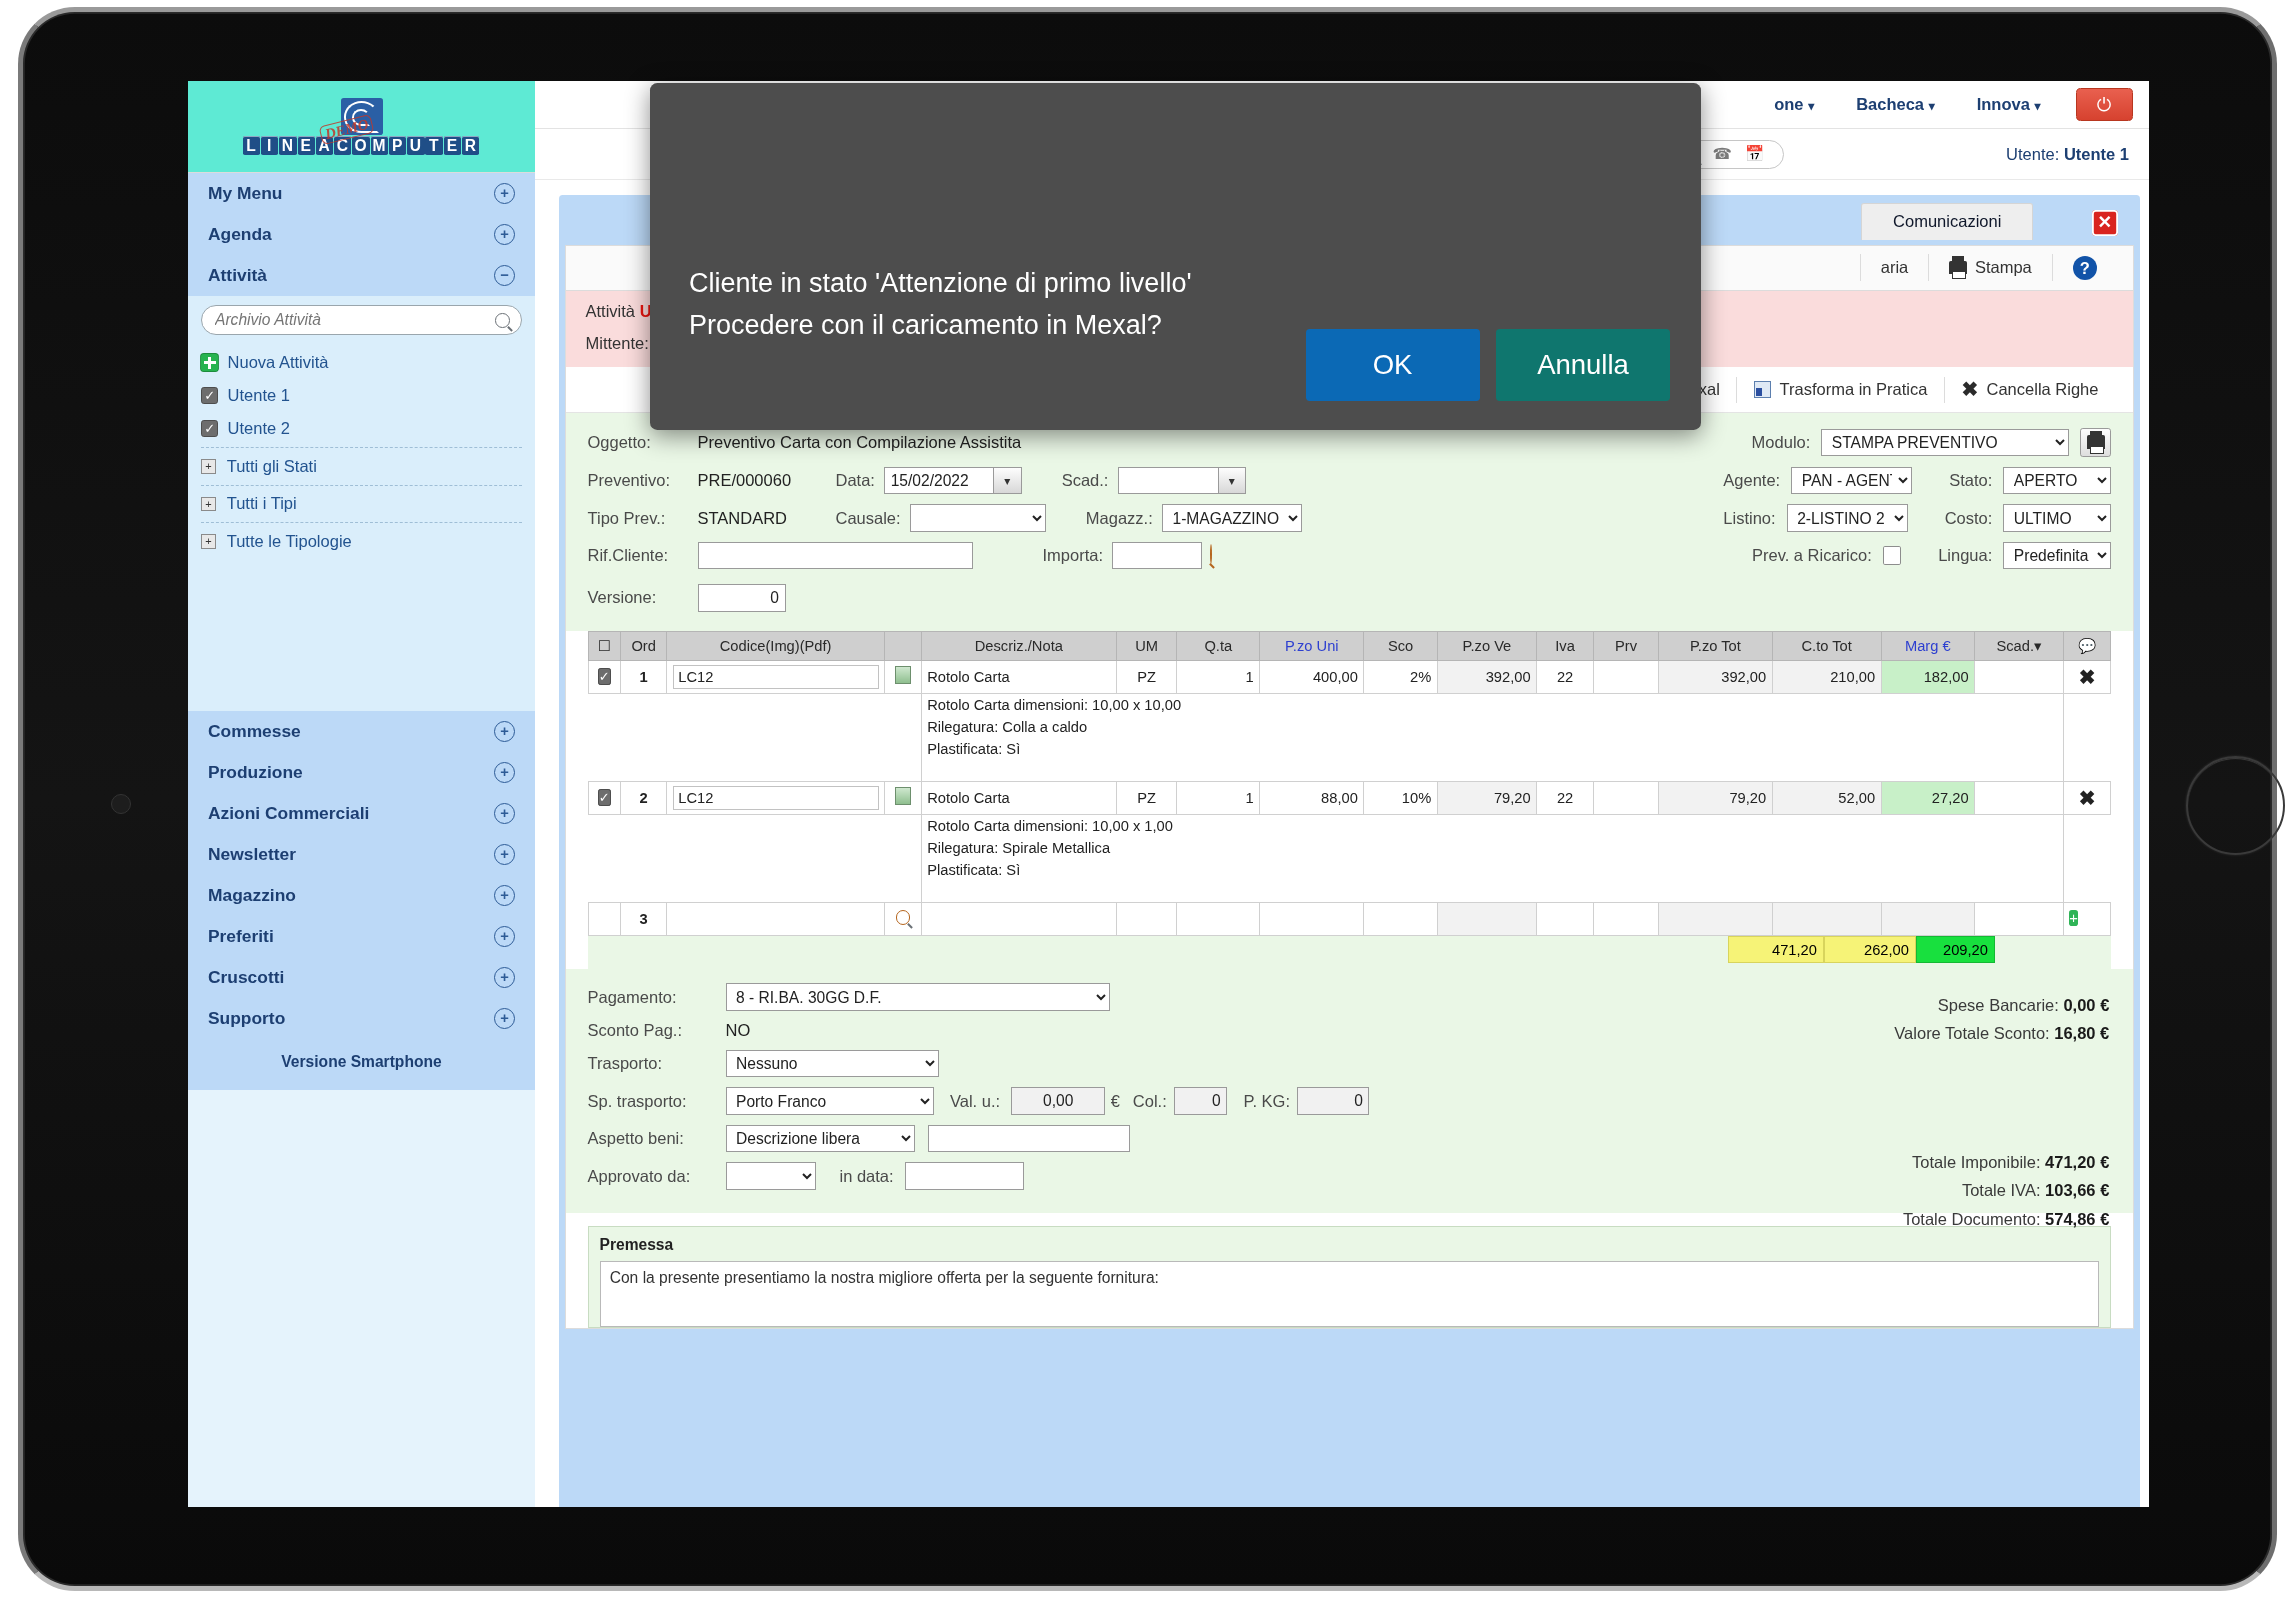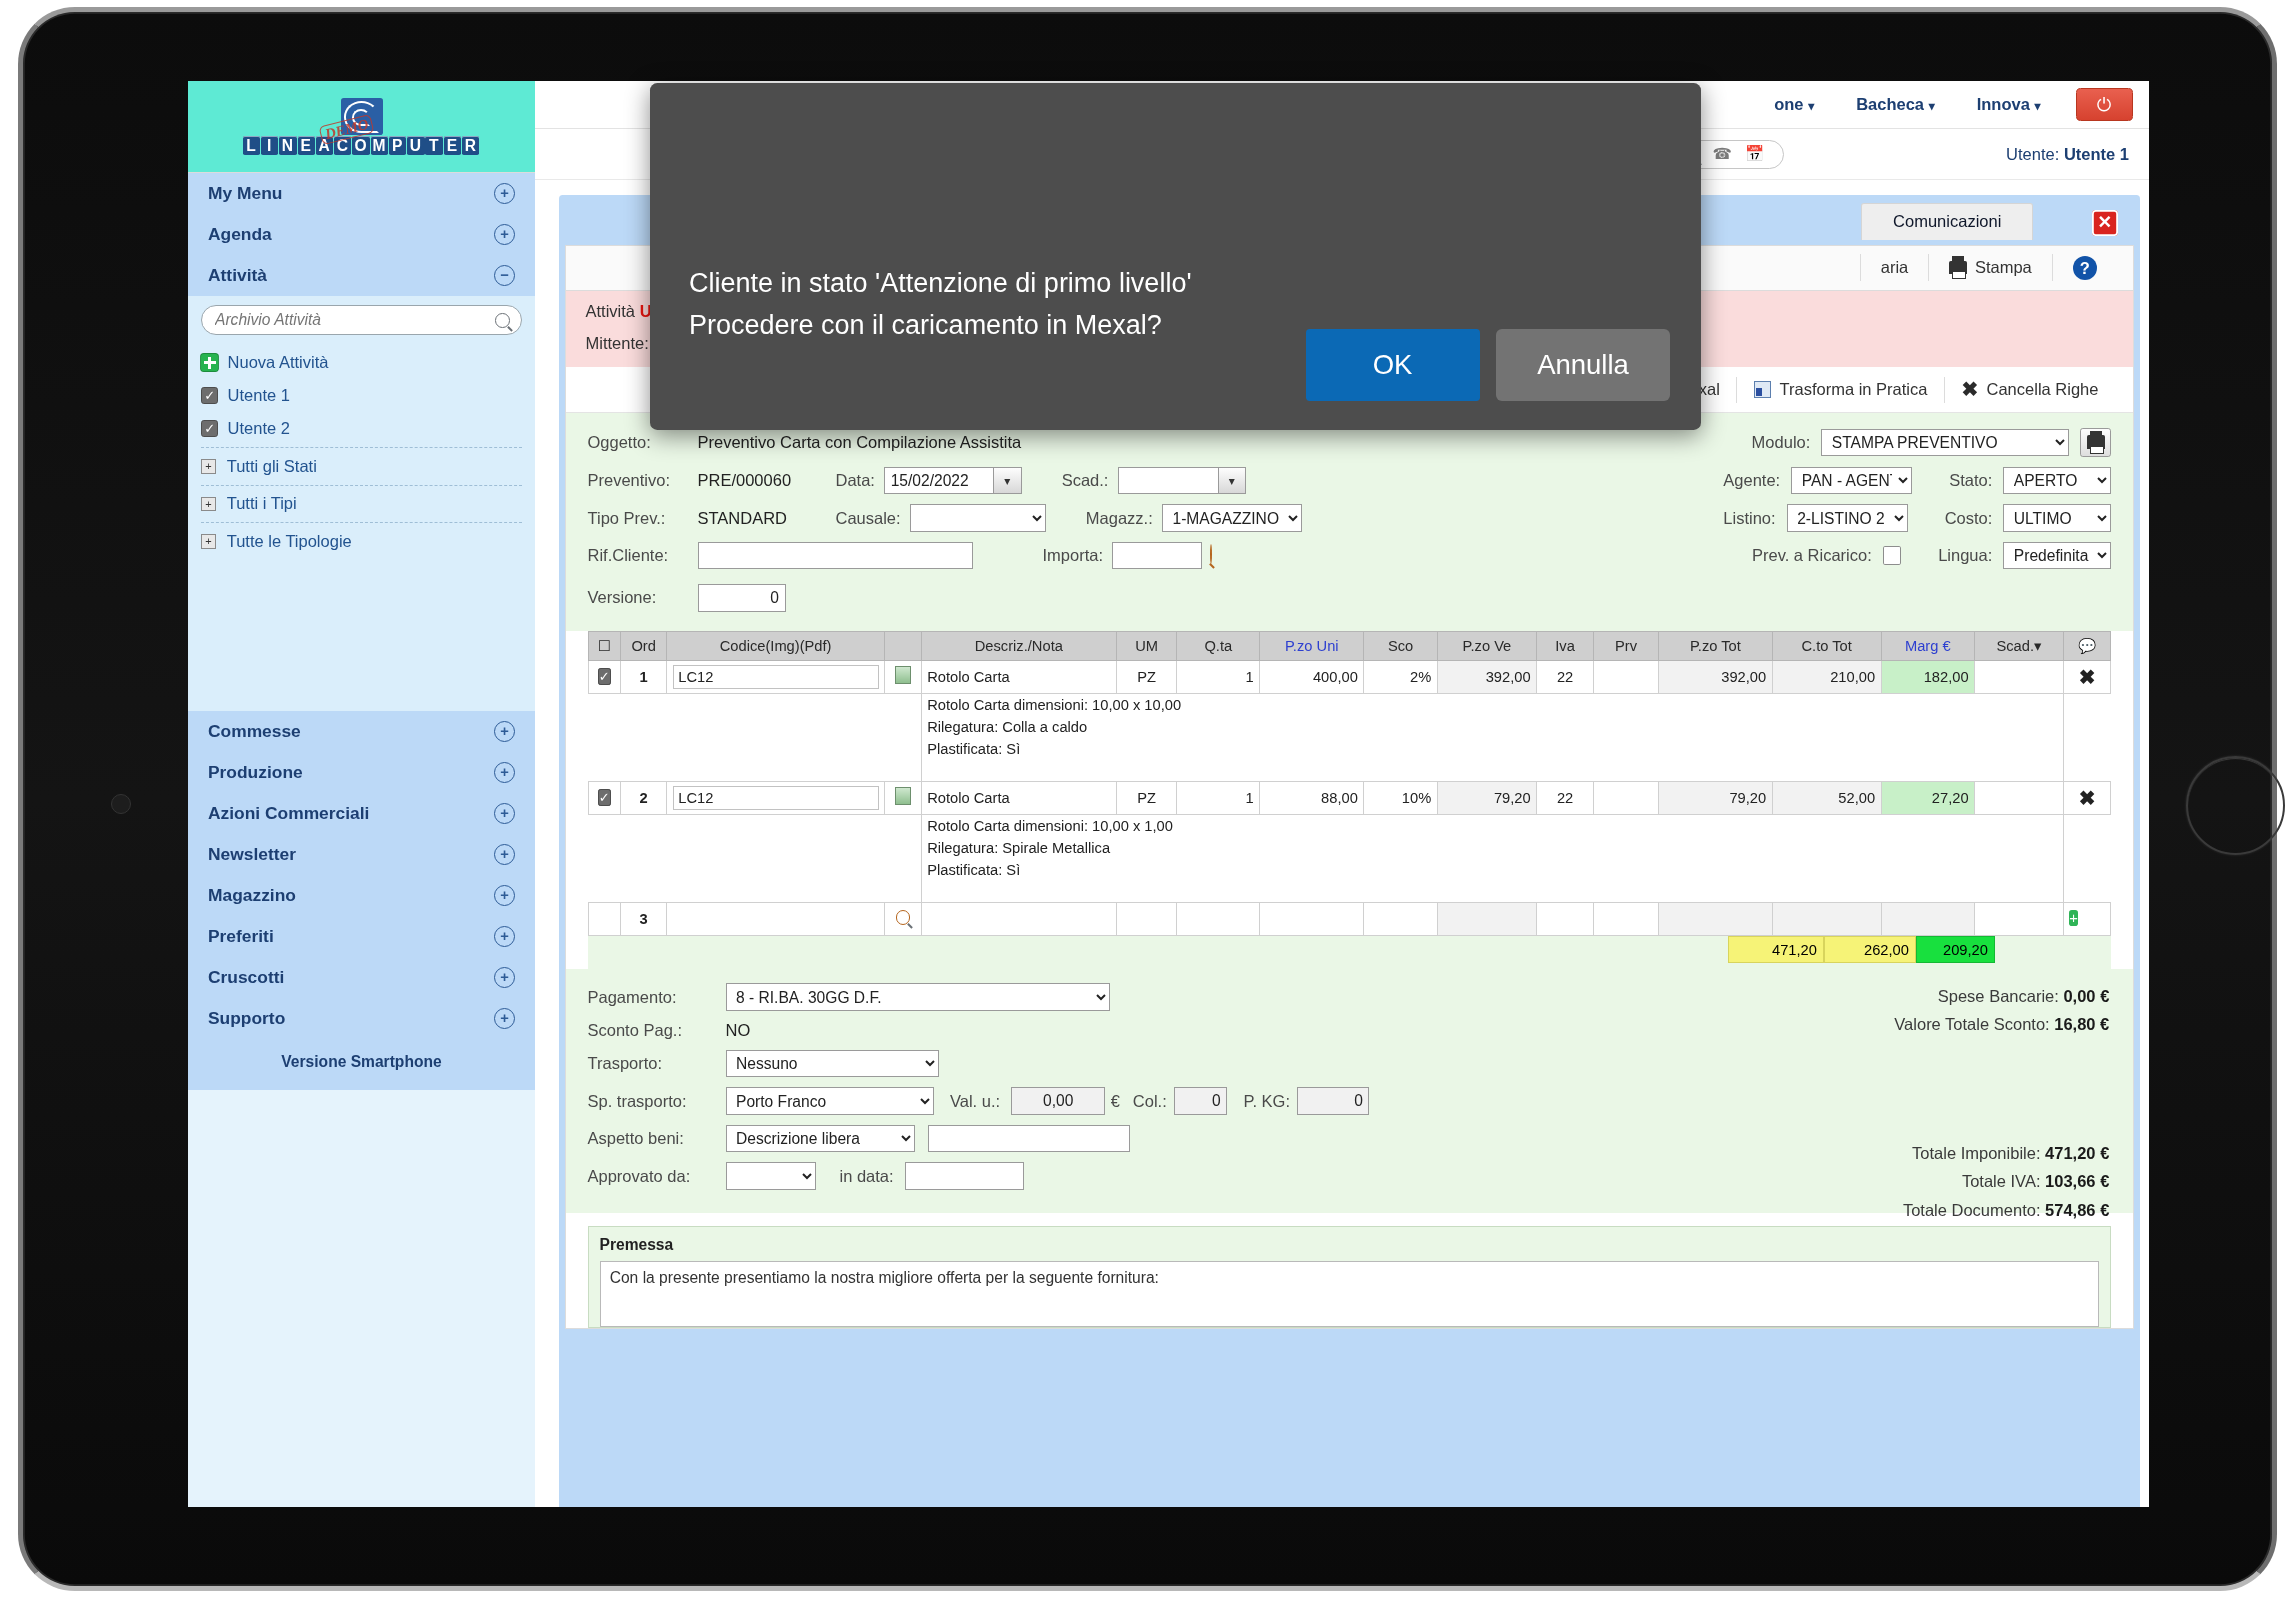--- a/index.html
+++ b/index.html
@@ -295,21 +295,21 @@
   #modal-msg{
     position:absolute; left:39px; top:180px; right:37px;
     color:#ffffff; font-size:27px; line-height:1.55;
   }
   #modal-buttons{ position:absolute; right:31px; bottom:29px; display:flex; gap:16.5px; }
   .mbtn{
     width:174px; height:72px; border-radius:3.7px; border:0; cursor:pointer;
     font-size:27.5px; color:#ffffff; font-family:"Liberation Sans",sans-serif;
   }
   #ok-button{ background:#0b69b5; }
-  #cancel-button{ background:#737373;border-radius:6px; }
+  #cancel-button{ background:#0f766e; }
 </style>
 </head>
 <body>
 
 <div id="tablet-frame">
   <div id="camera-dot"></div>
   <div id="home-button"></div>
 </div>
 
 <div id="screen">
@@ -680,21 +680,21 @@
 
           <div id="tot-row">
             <div class="tot-cell tot-y" style="width:96px">471,20</div>
             <div class="tot-cell tot-y" style="width:92px">262,00</div>
             <div class="tot-cell tot-g" style="width:79px">209,20</div>
             <div style="width:116px"></div>
           </div>
         </div>
 
         <div id="bottom-green">
-          <div style="position:absolute;right:24px;top:18px;width:514px">
+          <div style="position:absolute;right:24px;top:27px;width:514px">
             <div class="right-tot">
               <span>Spese Bancarie:</span>
               <b>0,00 €</b>
             </div>
             <div class="right-tot">
               <span>Valore Totale Sconto:</span>
               <b>16,80 €</b>
             </div>
             <div style="height:101px"></div>
             <div class="right-tot">

